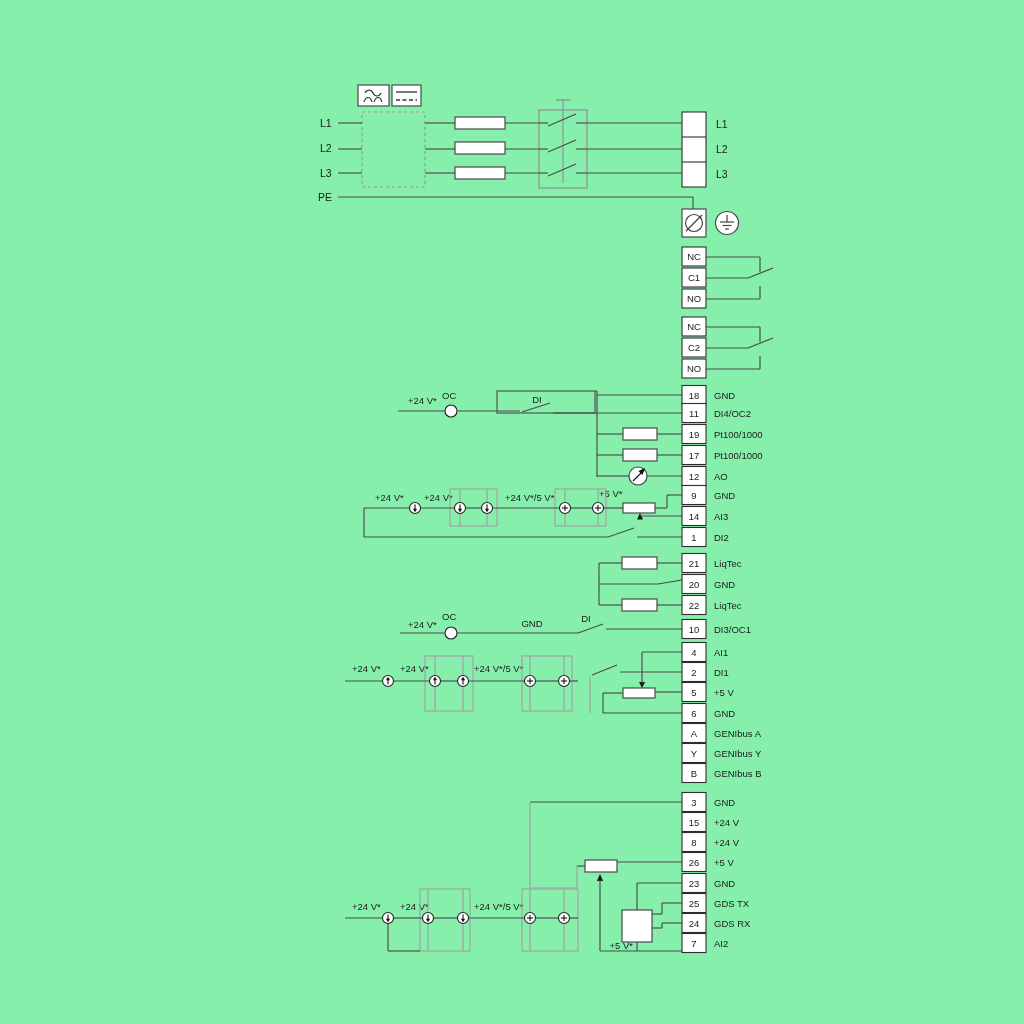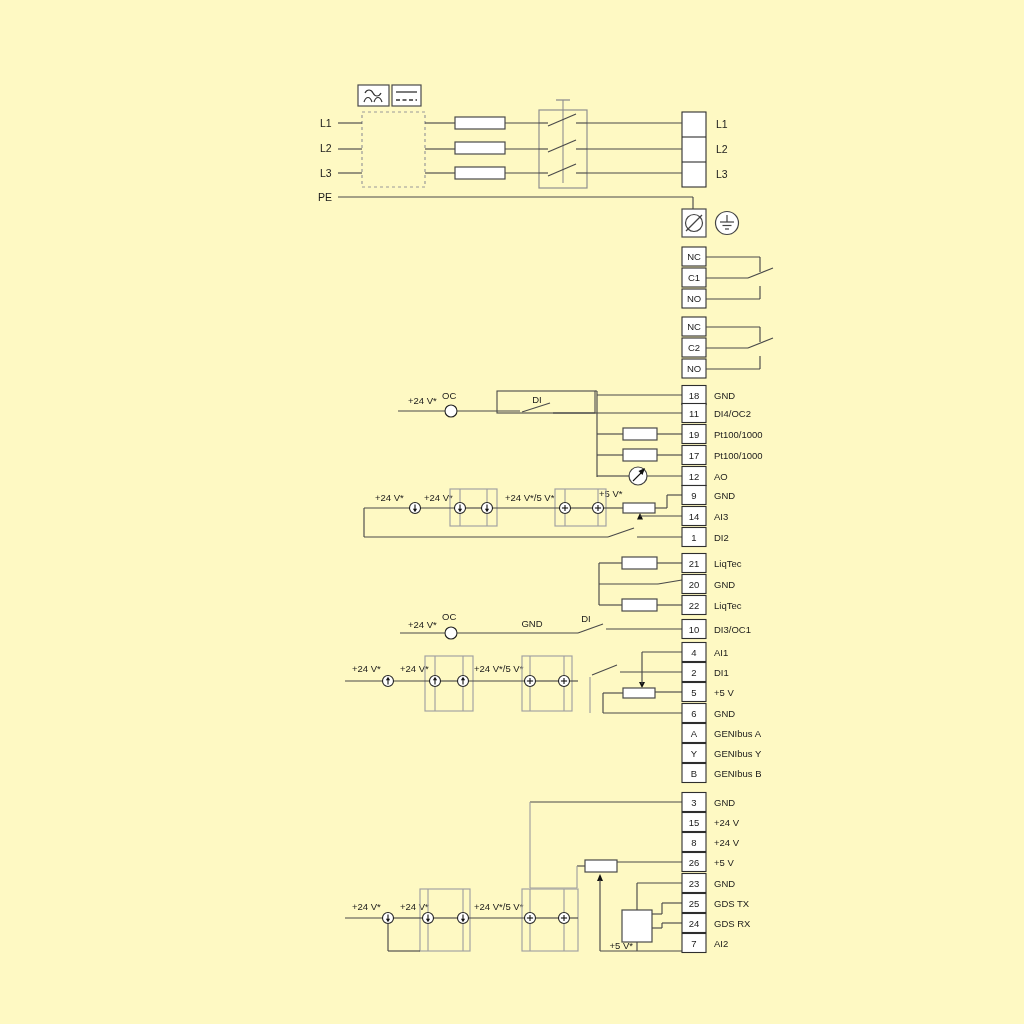--- a/index.html
+++ b/index.html
@@ -1,16 +1,16 @@
 <!DOCTYPE html>
 <html><head>
 <meta charset="utf-8">
 <style>
   html,body{margin:0;padding:0;background:#fff;}
-  .stage{width:1024px;height:1024px;position:relative;background:#fef9c3;}
+  .stage{width:1024px;height:1024px;position:relative;background:#86efac;}
   svg{display:block;}
   text{font-family:"Liberation Sans","DejaVu Sans",sans-serif;fill:#1a1a1a;}
   .t10{font-size:10.5px;}
   .t95{font-size:9.5px;}
   .mid{text-anchor:middle;}
   .end{text-anchor:end;}
   .cell{fill:#ffffff;stroke:#2e2e2e;stroke-width:1.1;}
   .comp{fill:#ffffff;stroke:#4a4a4a;stroke-width:1.2;}
   .compg{fill:none;stroke:#8f8f8f;stroke-width:1.2;}
   .bracket{fill:none;stroke:#a3a3a3;stroke-width:1.2;}

